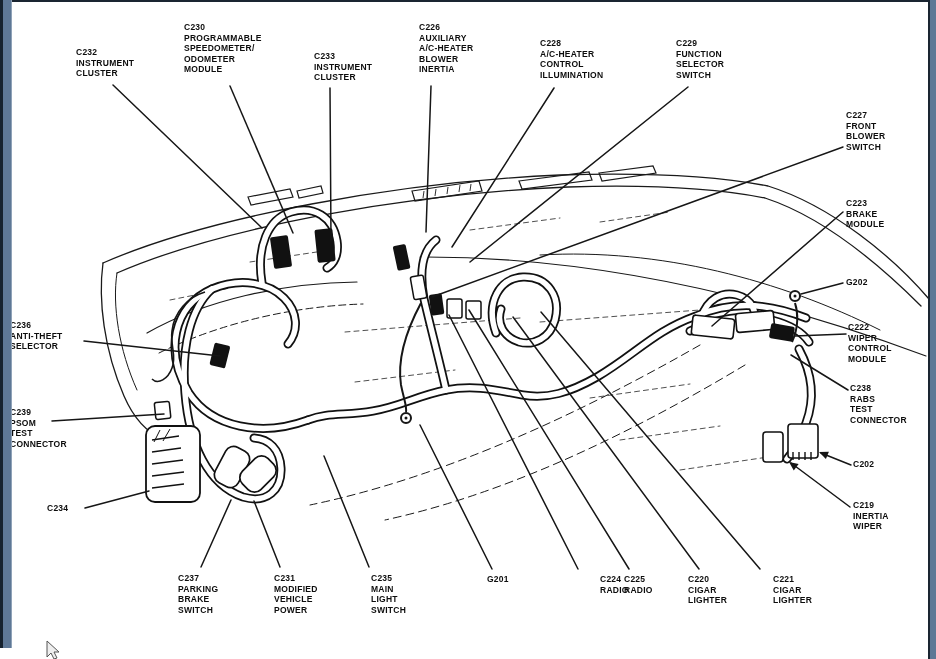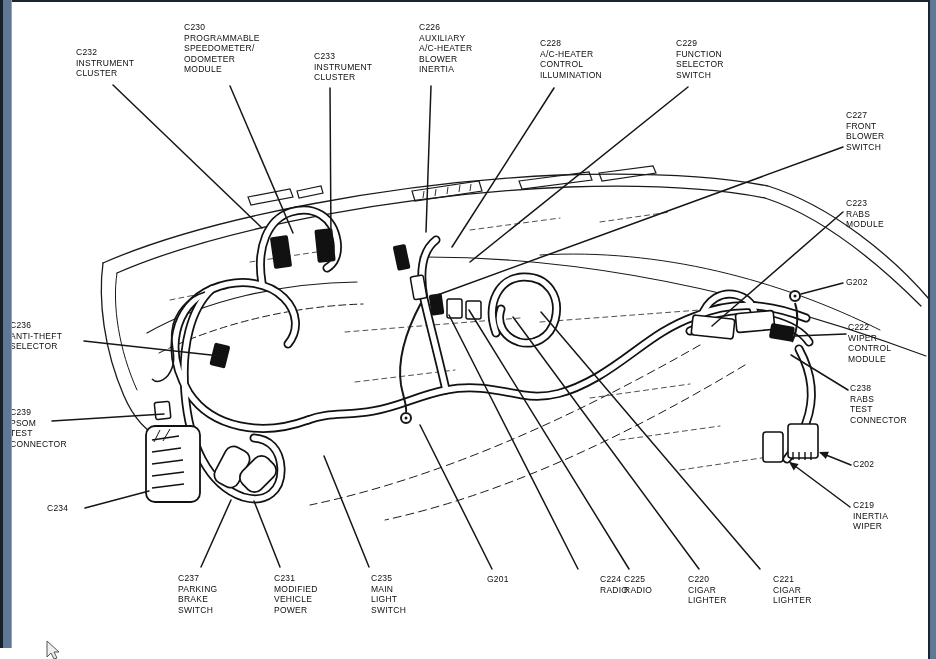--- a/index.html
+++ b/index.html
@@ -8,21 +8,21 @@
     overflow:hidden;font-family:"Liberation Sans",sans-serif;
   }
   .border-top{position:absolute;left:0;top:0;width:936px;height:2px;background:#1a2531;}
   .border-left{position:absolute;left:0;top:0;width:12px;height:648px;
     background:linear-gradient(to right,#16222e 0 3px,#5e7896 3px 11px,#8fa2b8 11px 12px);}
   .border-right{position:absolute;right:0;top:0;width:8px;height:659px;
     background:linear-gradient(to right,#1a2531 0 2px,#5e7896 2px 8px);}
   svg.art{position:absolute;left:0;top:0;}
   .callout{
     position:absolute;white-space:pre-line;color:#0d0d0d;
-    font-size:8.5px;font-weight:normal;line-height:10.5px;letter-spacing:.25px;
+    font-size:8.5px;font-weight:bold;line-height:10.5px;letter-spacing:.25px;
   }
 </style>
 </head>
 <body>
 
 <div class="screen">
 
   <svg class="art" width="936" height="659" viewBox="0 0 936 659">
 
     <g fill="none" stroke="#1a1a1a" stroke-width="1.3" stroke-linecap="round">
@@ -187,21 +187,21 @@
 ILLUMINATION</div>
   <div class="callout" style="left:676px;top:38px">C229
 FUNCTION
 SELECTOR
 SWITCH</div>
   <div class="callout" style="left:846px;top:110px">C227
 FRONT
 BLOWER
 SWITCH</div>
   <div class="callout" style="left:846px;top:198px">C223
-RABS
+BRAKE
 MODULE</div>
   <div class="callout" style="left:846px;top:277px">G202</div>
   <div class="callout" style="left:848px;top:322px">C222
 WIPER
 CONTROL
 MODULE</div>
   <div class="callout" style="left:850px;top:383px">C238
 RABS
 TEST
 CONNECTOR</div>

